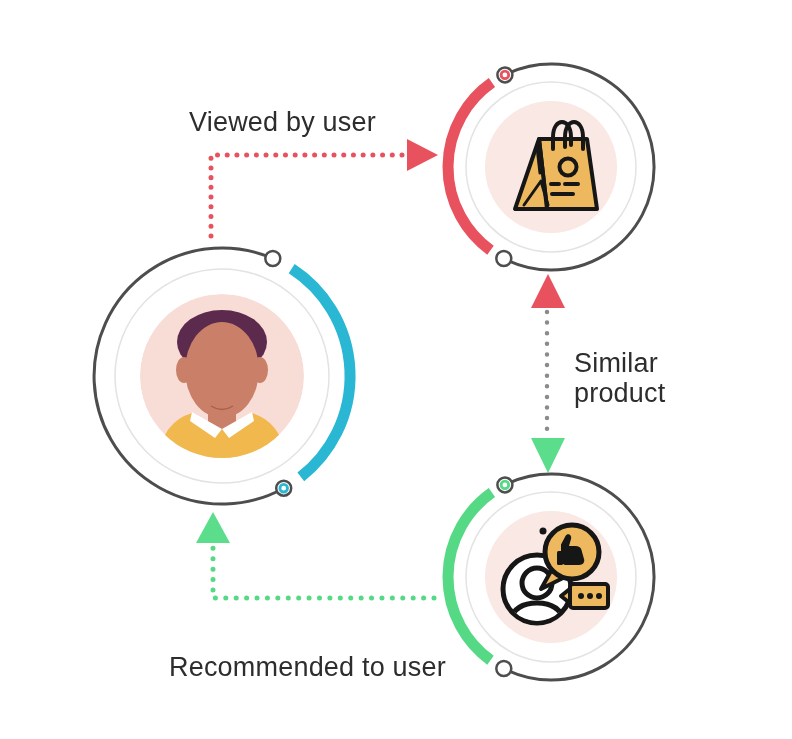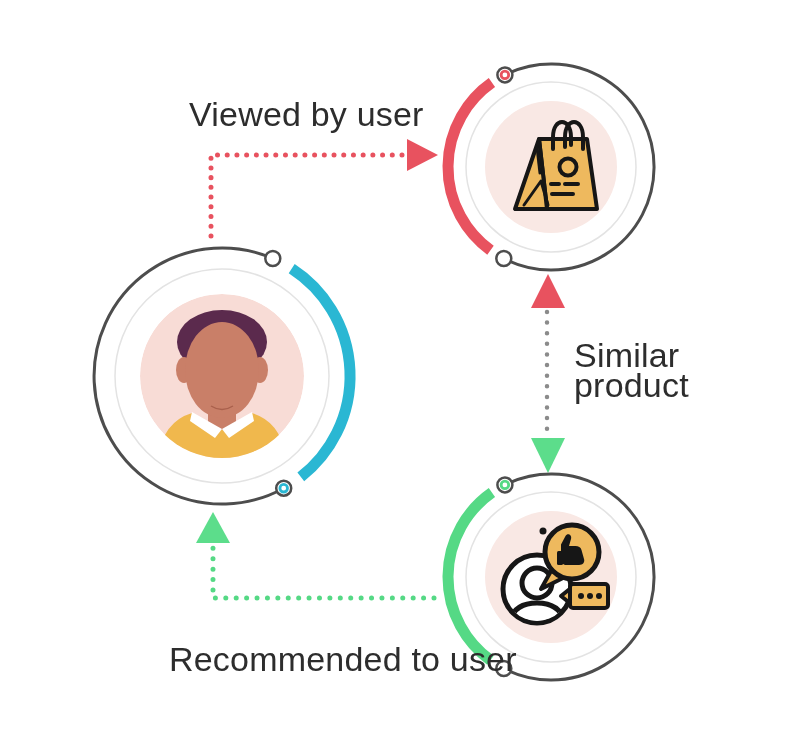--- a/index.html
+++ b/index.html
@@ -6,25 +6,26 @@
   .stage{
     position:relative;
     width:792px;height:739px;
     background:#ffffff;
     font-family:"Liberation Sans", sans-serif;
     overflow:hidden;
   }
   .stage svg{position:absolute;left:0;top:0;}
   .edge-label{
     position:absolute;
-    font-size:34px;
+    font-size:27px;
     line-height:30px;
     color:#2d2d2d;
     letter-spacing:.2px;
     white-space:nowrap;
+    margin-top:8px;
   }
   .edge-label.wrap{white-space:normal;width:130px;}
 </style>
 </head>
 <body>
 
 <div class="stage">
 
 <svg width="792" height="739" viewBox="0 0 792 739">
   <defs>

